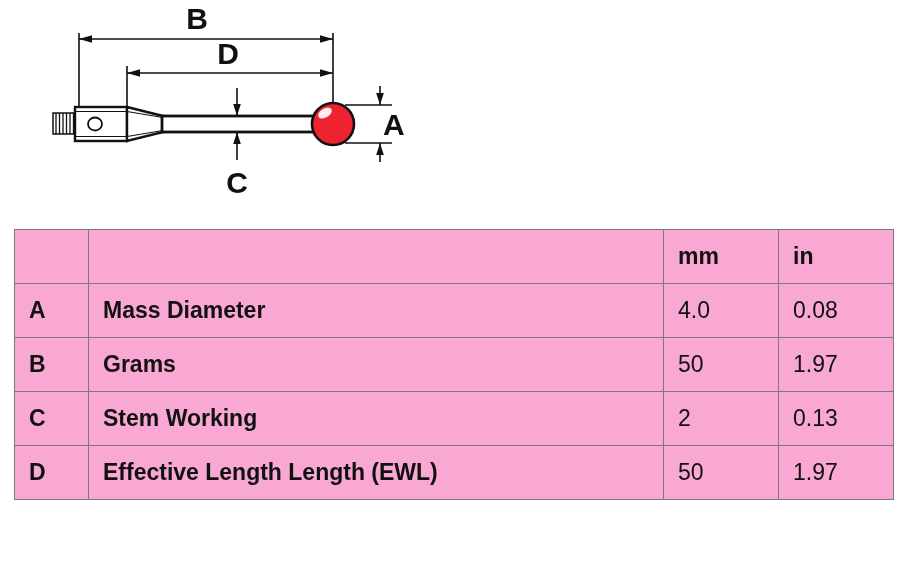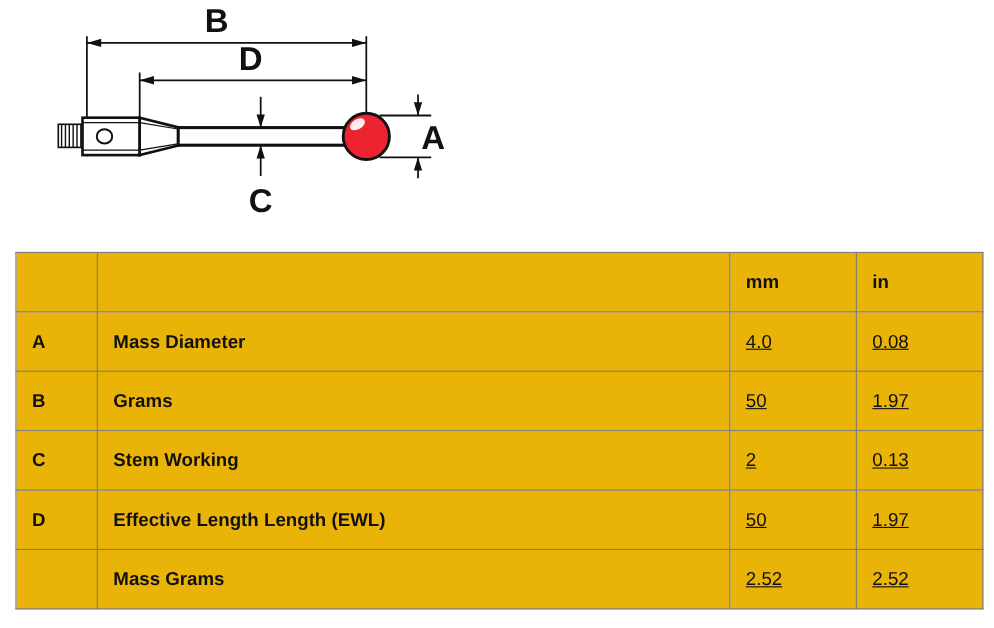--- a/index.html
+++ b/index.html
@@ -49,23 +49,23 @@
     width: 879px;
     table-layout: fixed;
   }
   table#spec-table td,
   table#spec-table th {
     border: 1px solid #7a7a7a;
     height: 53px;
     padding: 0 0 0 14px;
     vertical-align: middle;
     text-align: left;
-    font-size: 17px;
+    font-size: 23px;
     color: #111111;
-    background: #eab308;
+    background: #f9a8d4;
   }
   col.c-letter { width: 74px; }
   col.c-label  { width: 575px; }
   col.c-mm     { width: 115px; }
   col.c-in     { width: 115px; }
 
   td.letter-cell {
     font-weight: bold;
     font-size: 18px;
     padding-left: 22px;
@@ -77,21 +77,20 @@
   }
   th.unit-cell {
     font-weight: bold;
     font-size: 17px;
     padding-left: 18px;
   }
   td.val-cell {
     font-weight: normal;
     font-size: 17px;
     padding-left: 18px;
-    text-decoration: underline;
   }
   td.blank-cell { }
 </style>
 </head>
 <body>
 
 <div id="diagram-area">
   <svg id="diagram-svg" width="904" height="225" viewBox="0 0 904 225">
 
     <g stroke="#111111" stroke-width="1.6" fill="none">
@@ -210,21 +209,15 @@
         <td class="label-cell">Stem Working</td>
         <td class="val-cell">2</td>
         <td class="val-cell">0.13</td>
       </tr>
       <tr>
         <td class="letter-cell">D</td>
         <td class="label-cell">Effective Length Length (EWL)</td>
         <td class="val-cell">50</td>
         <td class="val-cell">1.97</td>
       </tr>
-      <tr>
-        <td class="letter-cell blank-cell"></td>
-        <td class="label-cell">Mass Grams</td>
-        <td class="val-cell">2.52</td>
-        <td class="val-cell">2.52</td>
-      </tr>
     </tbody>
   </table>
 </div>
 
 </body></html>

